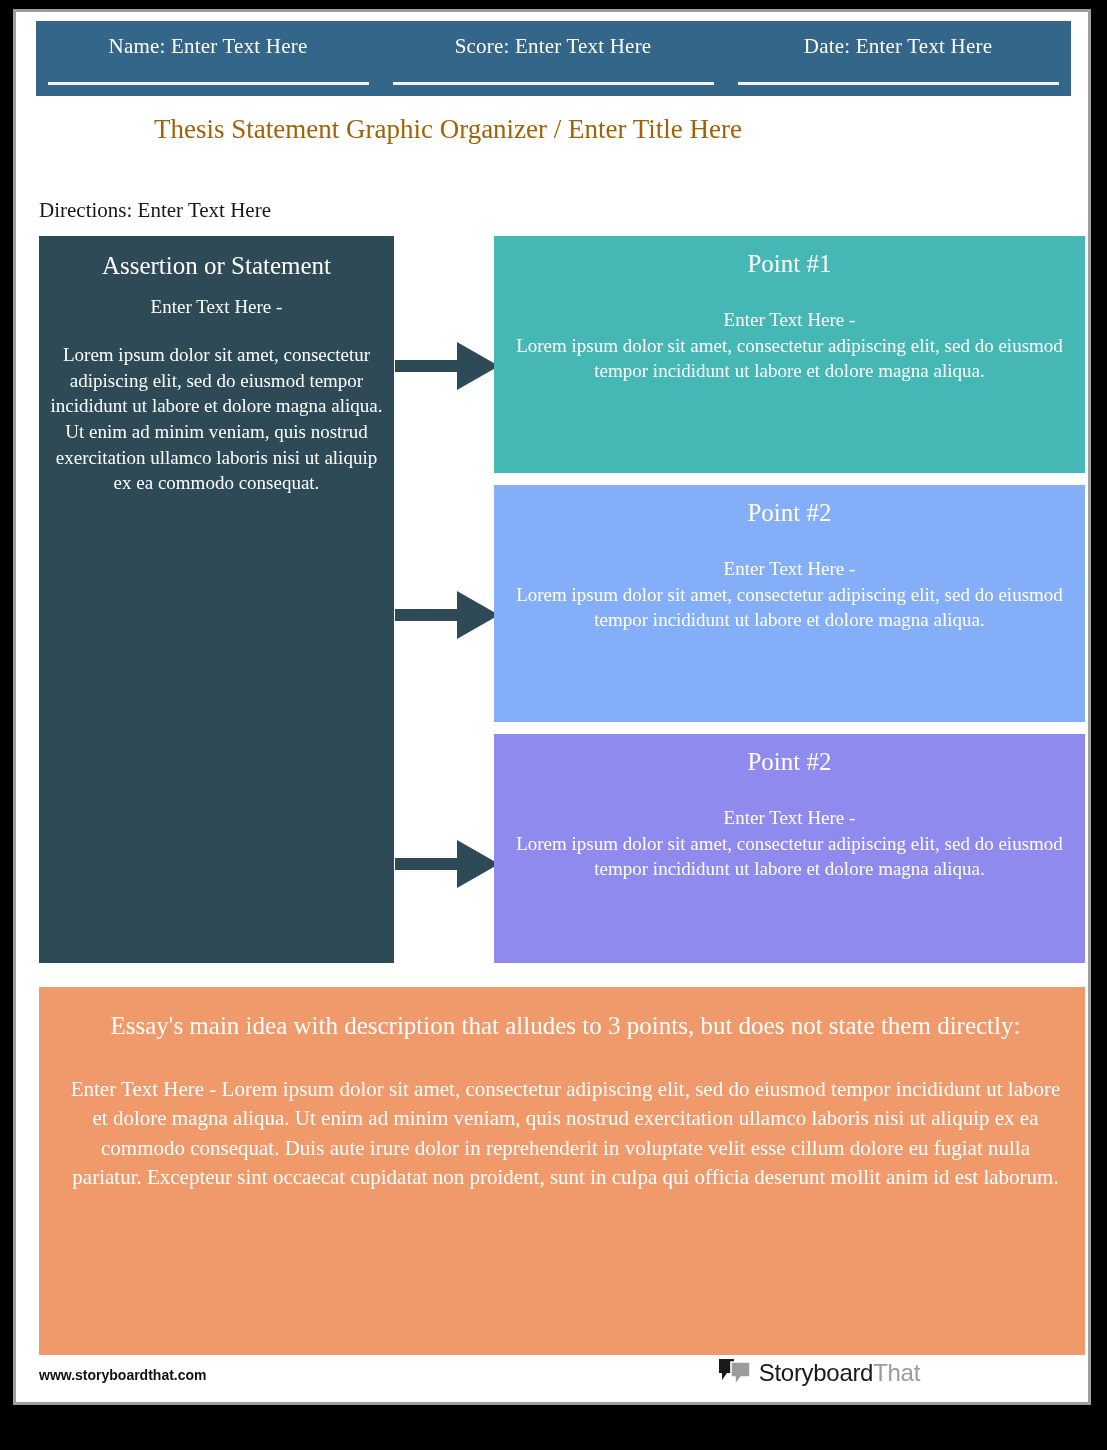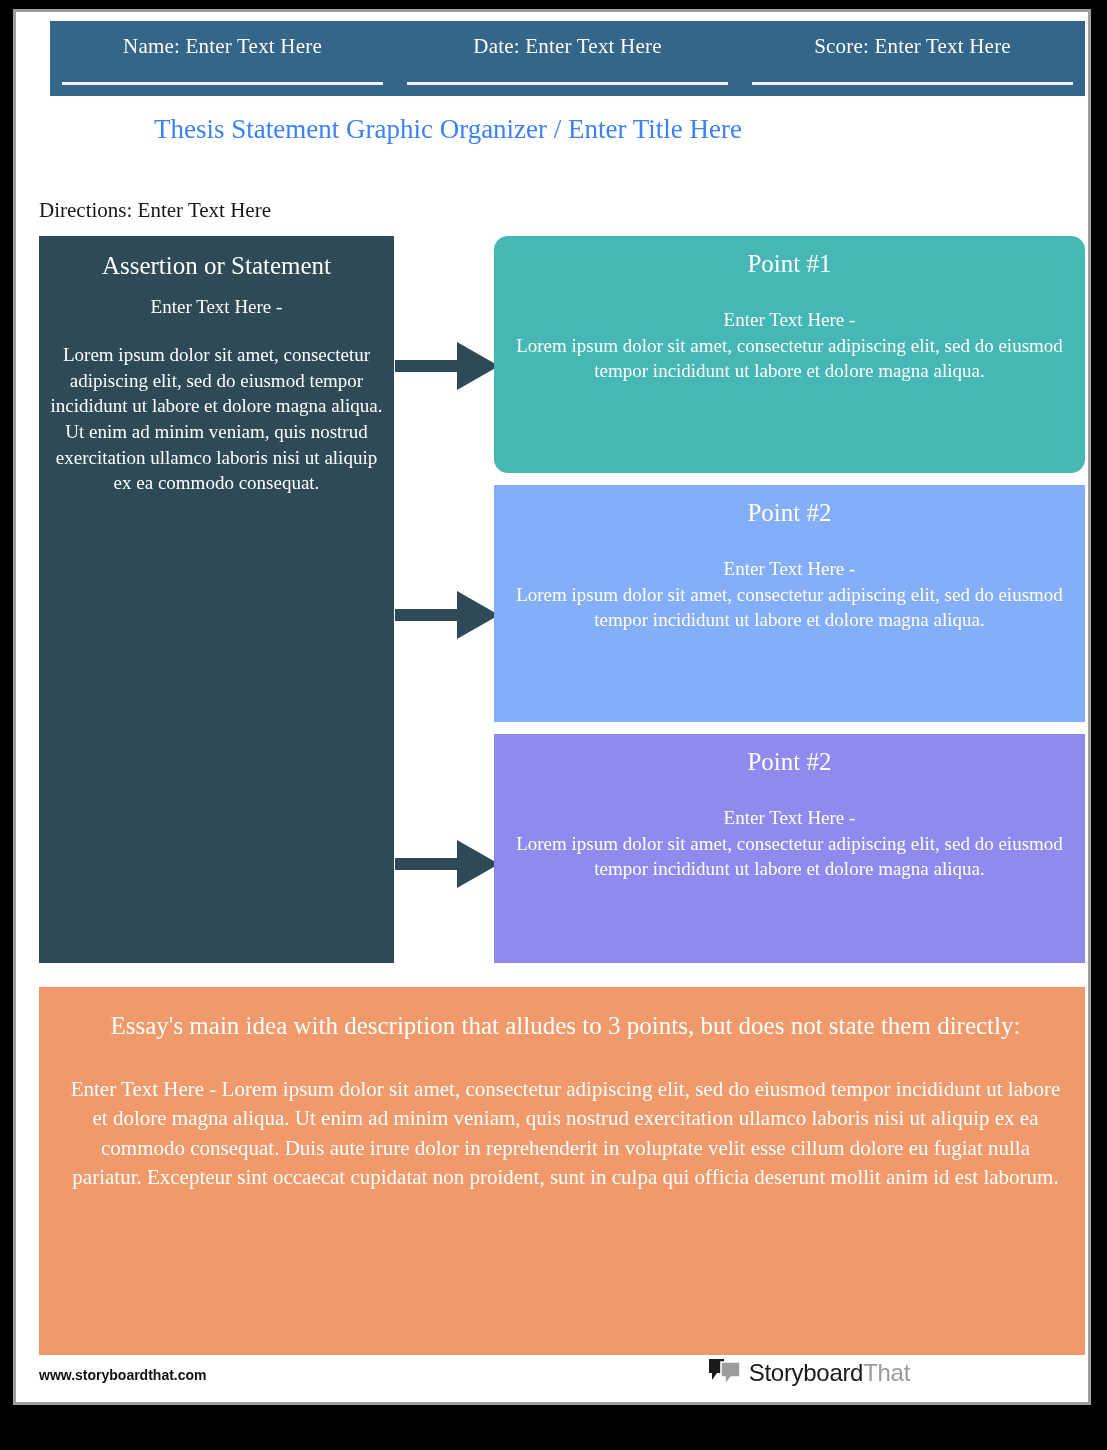--- a/index.html
+++ b/index.html
@@ -27,21 +27,21 @@
   }
 
   
   #header-row {
     position: absolute;
     left: 5px;
     top: 9px;
     width: 1064px;
     height: 75px;
     display: flex;
-    justify-content: flex-end;
+    justify-content: center;
   }
   .header-box {
     width: 345px;
     height: 75px;
     background: #336689;
     box-sizing: border-box;
     position: relative;
     display: flex;
     align-items: flex-start;
     justify-content: center;
@@ -64,21 +64,21 @@
   }
 
   
   #doc-title {
     position: absolute;
     left: 0;
     top: 102px;
     width: 864px;
     text-align: center;
     font-size: 27px;
-    color: #3b82f6;
+    color: #a16207;
   }
   #directions {
     position: absolute;
     left: 23px;
     top: 186px;
     font-size: 21px;
     color: #16181a;
   }
 
   
@@ -123,21 +123,21 @@
   
   .point-box {
     position: absolute;
     left: 478px;
     width: 591px;
     box-sizing: border-box;
     color: #ffffff;
     text-align: center;
     padding: 12px 12px 0 12px;
   }
-  #point-box-1 { top: 224px; height: 237px; background: #45b8b5; border-radius: 14px; }
+  #point-box-1 { top: 224px; height: 237px; background: #45b8b5; }
   #point-box-2 { top: 473px; height: 237px; background: #85aef8; }
   #point-box-3 { top: 722px; height: 229px; background: #8f8aee; }
 
   .point-title {
     font-size: 25px;
     line-height: 1.25;
     margin-bottom: 28px;
   }
   .point-body {
     font-size: 19px;
@@ -179,21 +179,21 @@
     position: absolute;
     left: 23px;
     top: 12px;
     font-size: 14px;
     font-weight: bold;
     color: #111111;
     font-family: "Liberation Sans", sans-serif;
   }
   #brand-logo {
     position: absolute;
-    right: 38px;
+    right: 28px;
     top: 3px;
     display: flex;
     align-items: center;
     gap: 7px;
   }
   #brand-wordmark {
     font-family: "Liberation Sans", sans-serif;
     font-size: 24px;
     letter-spacing: -0.3px;
     white-space: nowrap;
@@ -207,26 +207,26 @@
 <div id="page-frame">
 
   <div id="header-row">
 
     <div class="header-box">
       <span class="header-box-label">Name: Enter Text Here</span>
       <span class="header-box-rule"></span>
     </div>
 
     <div class="header-box">
+      <span class="header-box-label">Score: Enter Text Here</span>
+      <span class="header-box-rule"></span>
+    </div>
+
+    <div class="header-box">
       <span class="header-box-label">Date: Enter Text Here</span>
-      <span class="header-box-rule"></span>
-    </div>
-
-    <div class="header-box">
-      <span class="header-box-label">Score: Enter Text Here</span>
       <span class="header-box-rule"></span>
     </div>
 
   </div>
 
   <div id="doc-title">Thesis Statement Graphic Organizer / Enter Title Here</div>
   <div id="directions">Directions: Enter Text Here</div>
 
   <div id="assertion-box">
     <div id="assertion-title">Assertion or Statement</div>

